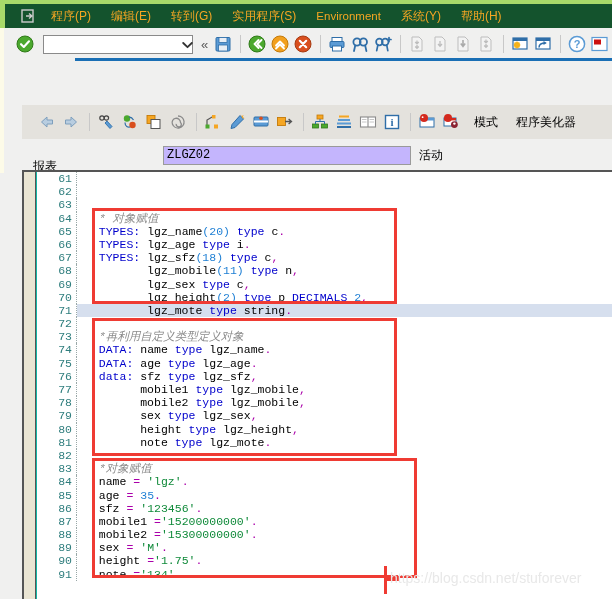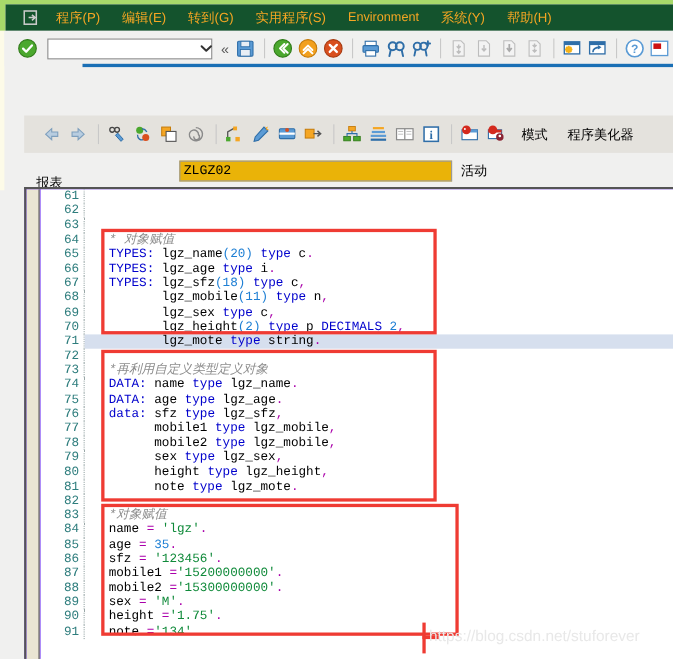--- a/index.html
+++ b/index.html
@@ -144,38 +144,38 @@
     display: flex; align-items: center;
   }
   .rep-label {
     font-size: 12px; color: #000;
     margin-left: 11px;
     width: 130px;
     margin-top: 23px;
   }
   .rep-input {
     width: 248px; height: 19px;
-    background: #eab308;
+    background: #c4b5fd;
     border: 1px solid #9a9a9a;
     font-family: "Liberation Mono", monospace;
     font-size: 12px;
     color: #000;
     padding: 0 3px;
     outline: none;
   }
   .rep-status {
     font-size: 12px; color: #000;
     margin-left: 8px;
   }
 
   
   .editor-wrap {
     position: absolute; left: 22px; top: 170px;
     width: 590px; height: 429px;
-    background: #8b5cf6;
+    background: #14b8a6;
     border-top: 2px solid #555;
     border-left: 2px solid #555;
     overflow: hidden;
     padding-left: 29px;
   }
   .gutter {
     position: absolute; left: 0; top: 0;
     width: 12px; height: 429px;
     background: #eae5d3;
     border-right: 1px solid #555;

